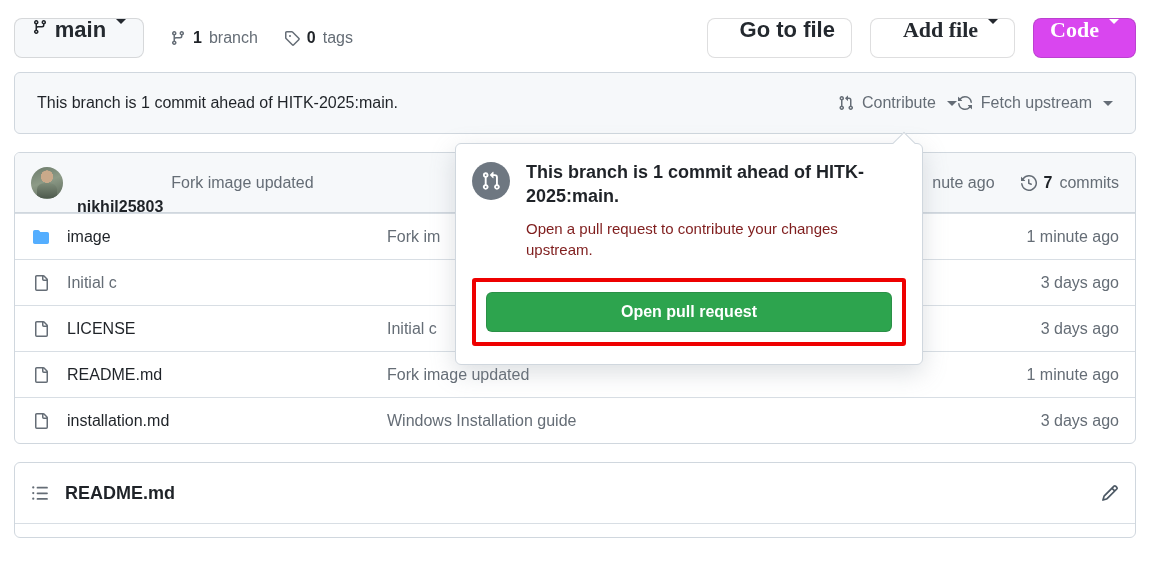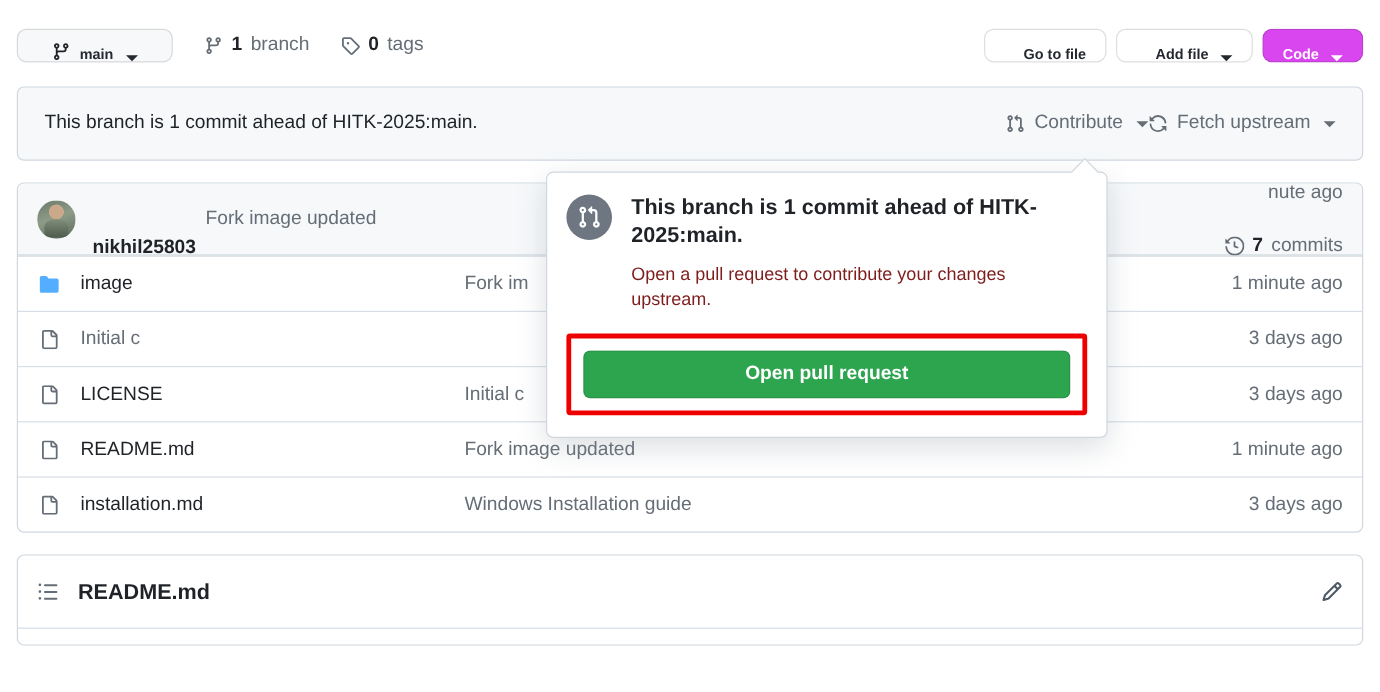--- a/index.html
+++ b/index.html
@@ -23,28 +23,28 @@
   
   .toolbar {
     display: flex;
     align-items: center;
     height: 48px;
     position: relative;
   }
 
   .btn {
     display: inline-flex;
-    align-items: flex-end;
+    align-items: flex-start;
     gap: 7px;
-    height: 28px;
+    height: 40px;
     padding: 0 16px;
     border: 1px solid rgba(31,35,40,0.15);
     border-radius: 8px;
     background: #f6f8fa;
-    font-size: 12px;
+    font-size: 22px;
     font-weight: bold;
     color: #24292f;
     cursor: pointer;
     white-space: nowrap;
     line-height: 1;
   }
 
   .btn-white { background: #ffffff; padding-left: 32px; }
 
   .btn-green {
@@ -71,21 +71,21 @@
     margin-left: 26px;
     font-size: 16px;
     color: #656d76;
     cursor: pointer;
     white-space: nowrap;
   }
   .meta-link b { color: #1f2328; font-weight: bold; }
 
   .spacer { flex: 1 1 auto; }
 
-  .toolbar .btn + .btn { margin-left: 8px; }
+  .toolbar .btn + .btn { margin-left: 18px; font-family: Liberation Serif, serif; }
 
   
   .notice {
     margin-top: 10px;
     border: 1px solid #d0d7de;
     border-radius: 6px;
     background: #f6f8fa;
     height: 62px;
     display: flex;
     align-items: center;
@@ -146,25 +146,24 @@
     border-radius: 40% 40% 0 0;
     background: linear-gradient(180deg, #7e8c79, #4f5b4e);
   }
 
   .author { font-weight: bold; color: #1f2328; margin-right: 8px; margin-top: 48px; }
   .commit-msg { color: #656d76; }
 
   .commit-right {
     margin-left: auto;
     display: flex;
-    align-items: flex-end;
+    align-items: center;
     gap: 26px;
     color: #656d76;
     white-space: nowrap;
-    flex-direction: column;
   }
   .commits-link {
     display: inline-flex;
     align-items: center;
     gap: 7px;
     color: #656d76;
     cursor: pointer;
   }
   .commits-link b { color: #1f2328; font-weight: bold; }
 

